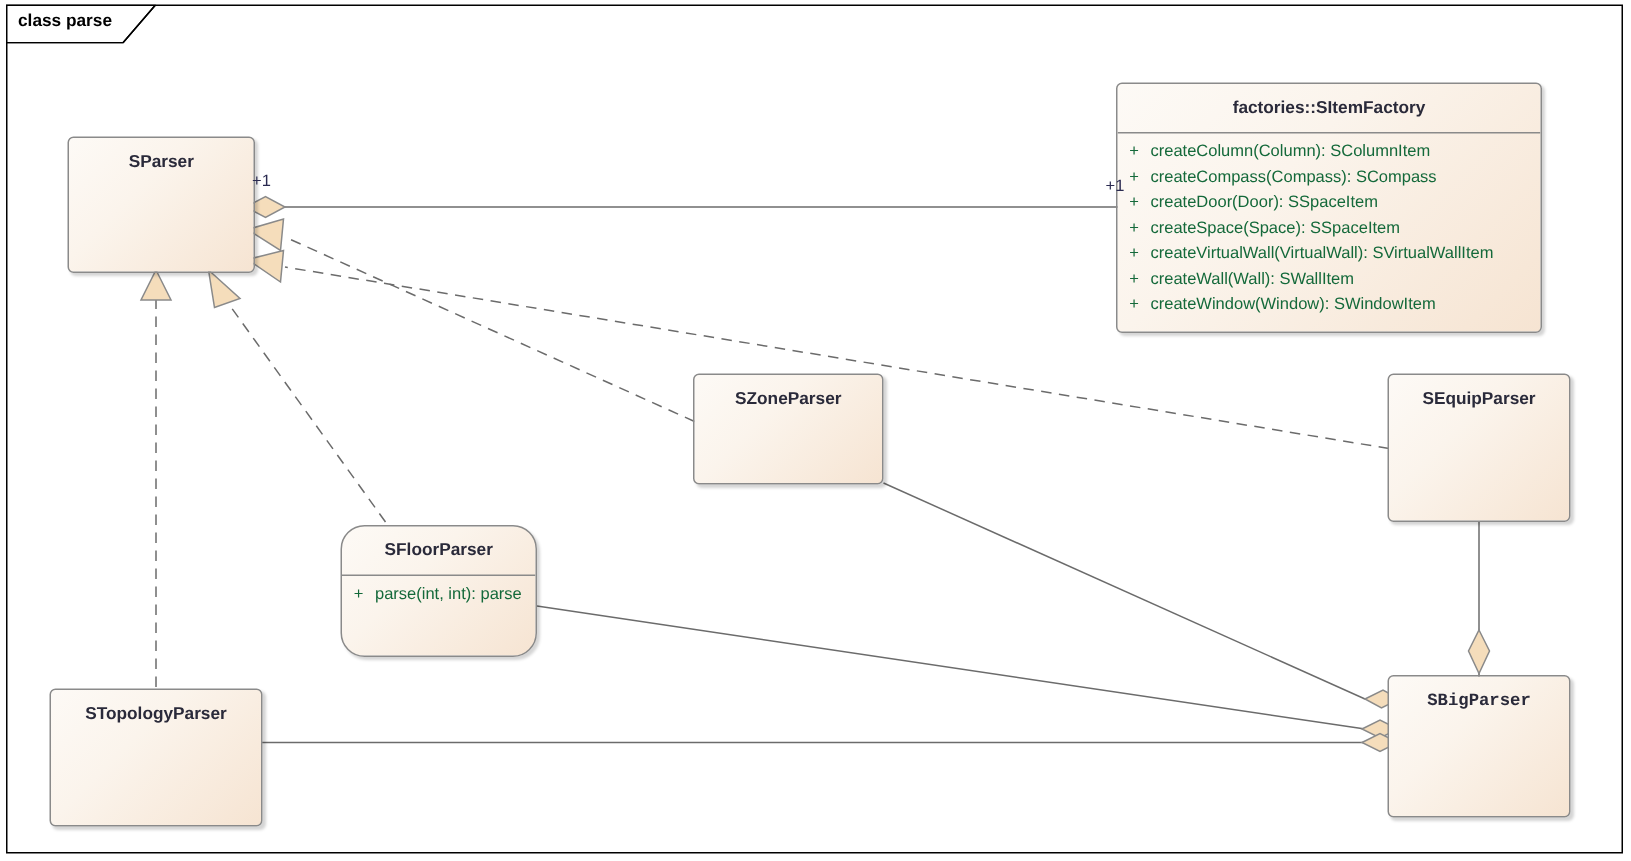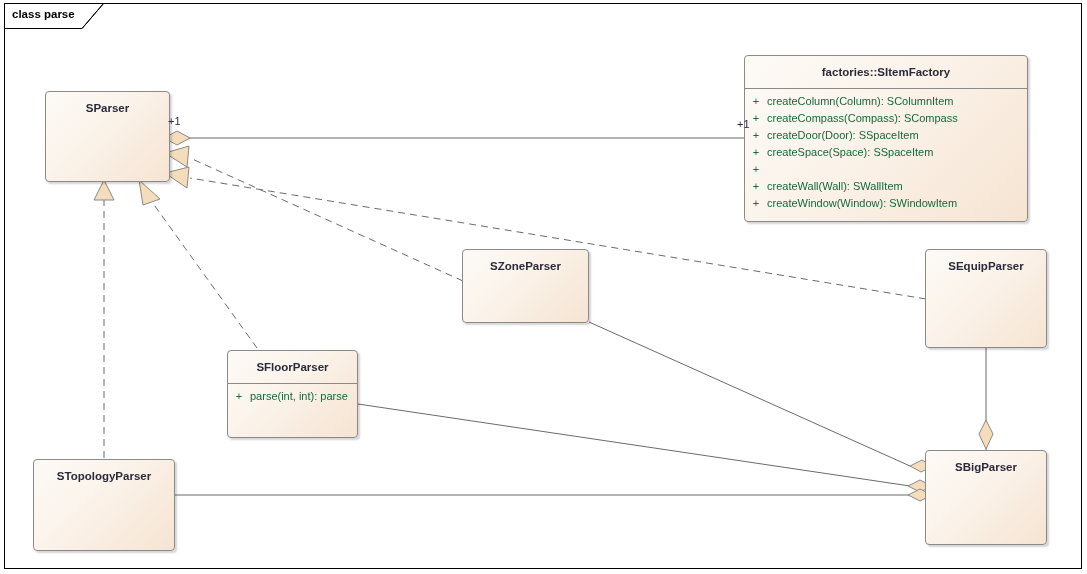--- a/index.html
+++ b/index.html
@@ -168,55 +168,56 @@
       <div class="uml-member">
         <span class="uml-vis">+</span>
         <span class="uml-sig">createDoor(Door): SSpaceItem</span>
       </div>
       <div class="uml-member">
         <span class="uml-vis">+</span>
         <span class="uml-sig">createSpace(Space): SSpaceItem</span>
       </div>
       <div class="uml-member">
         <span class="uml-vis">+</span>
+        <span class="uml-sig">createVirtualWall(VirtualWall): SVirtualWallItem</span>
       </div>
       <div class="uml-member">
         <span class="uml-vis">+</span>
         <span class="uml-sig">createWall(Wall): SWallItem</span>
       </div>
       <div class="uml-member">
         <span class="uml-vis">+</span>
         <span class="uml-sig">createWindow(Window): SWindowItem</span>
       </div>
     </div>
   </div>
 
   <div class="uml-class" style="left:462px; top:249px; width:127px; height:74px;">
     <div class="uml-name">SZoneParser</div>
   </div>
 
   <div class="uml-class" style="left:925px; top:249px; width:122px; height:99px;">
     <div class="uml-name">SEquipParser</div>
   </div>
 
-  <div class="uml-class has-members" style="left:227px; top:350px; width:131px; height:88px;">
+  <div class="uml-class has-members" style="left:227px; top:350px; width:131px; height:88px;border-radius:16px;">
     <div class="uml-name">SFloorParser</div>
     <div class="uml-members">
       <div class="uml-member">
         <span class="uml-vis">+</span>
         <span class="uml-sig">parse(int, int): parse</span>
       </div>
     </div>
   </div>
 
   <div class="uml-class" style="left:33px; top:459px; width:142px; height:92px;">
     <div class="uml-name">STopologyParser</div>
   </div>
 
-  <div class="uml-class" style="left:925px; top:450px; width:122px; height:95px;">
+  <div class="uml-class" style="left:925px; top:450px; width:122px; height:95px;font-family:Liberation Mono, monospace;">
     <div class="uml-name">SBigParser</div>
   </div>
 
   <div class="mult-label" style="left:168px; top:115px;">+1</div>
 
   <div class="mult-label" style="left:737px; top:118px;">+1</div>
 
 </div>
 
 </body></html>

